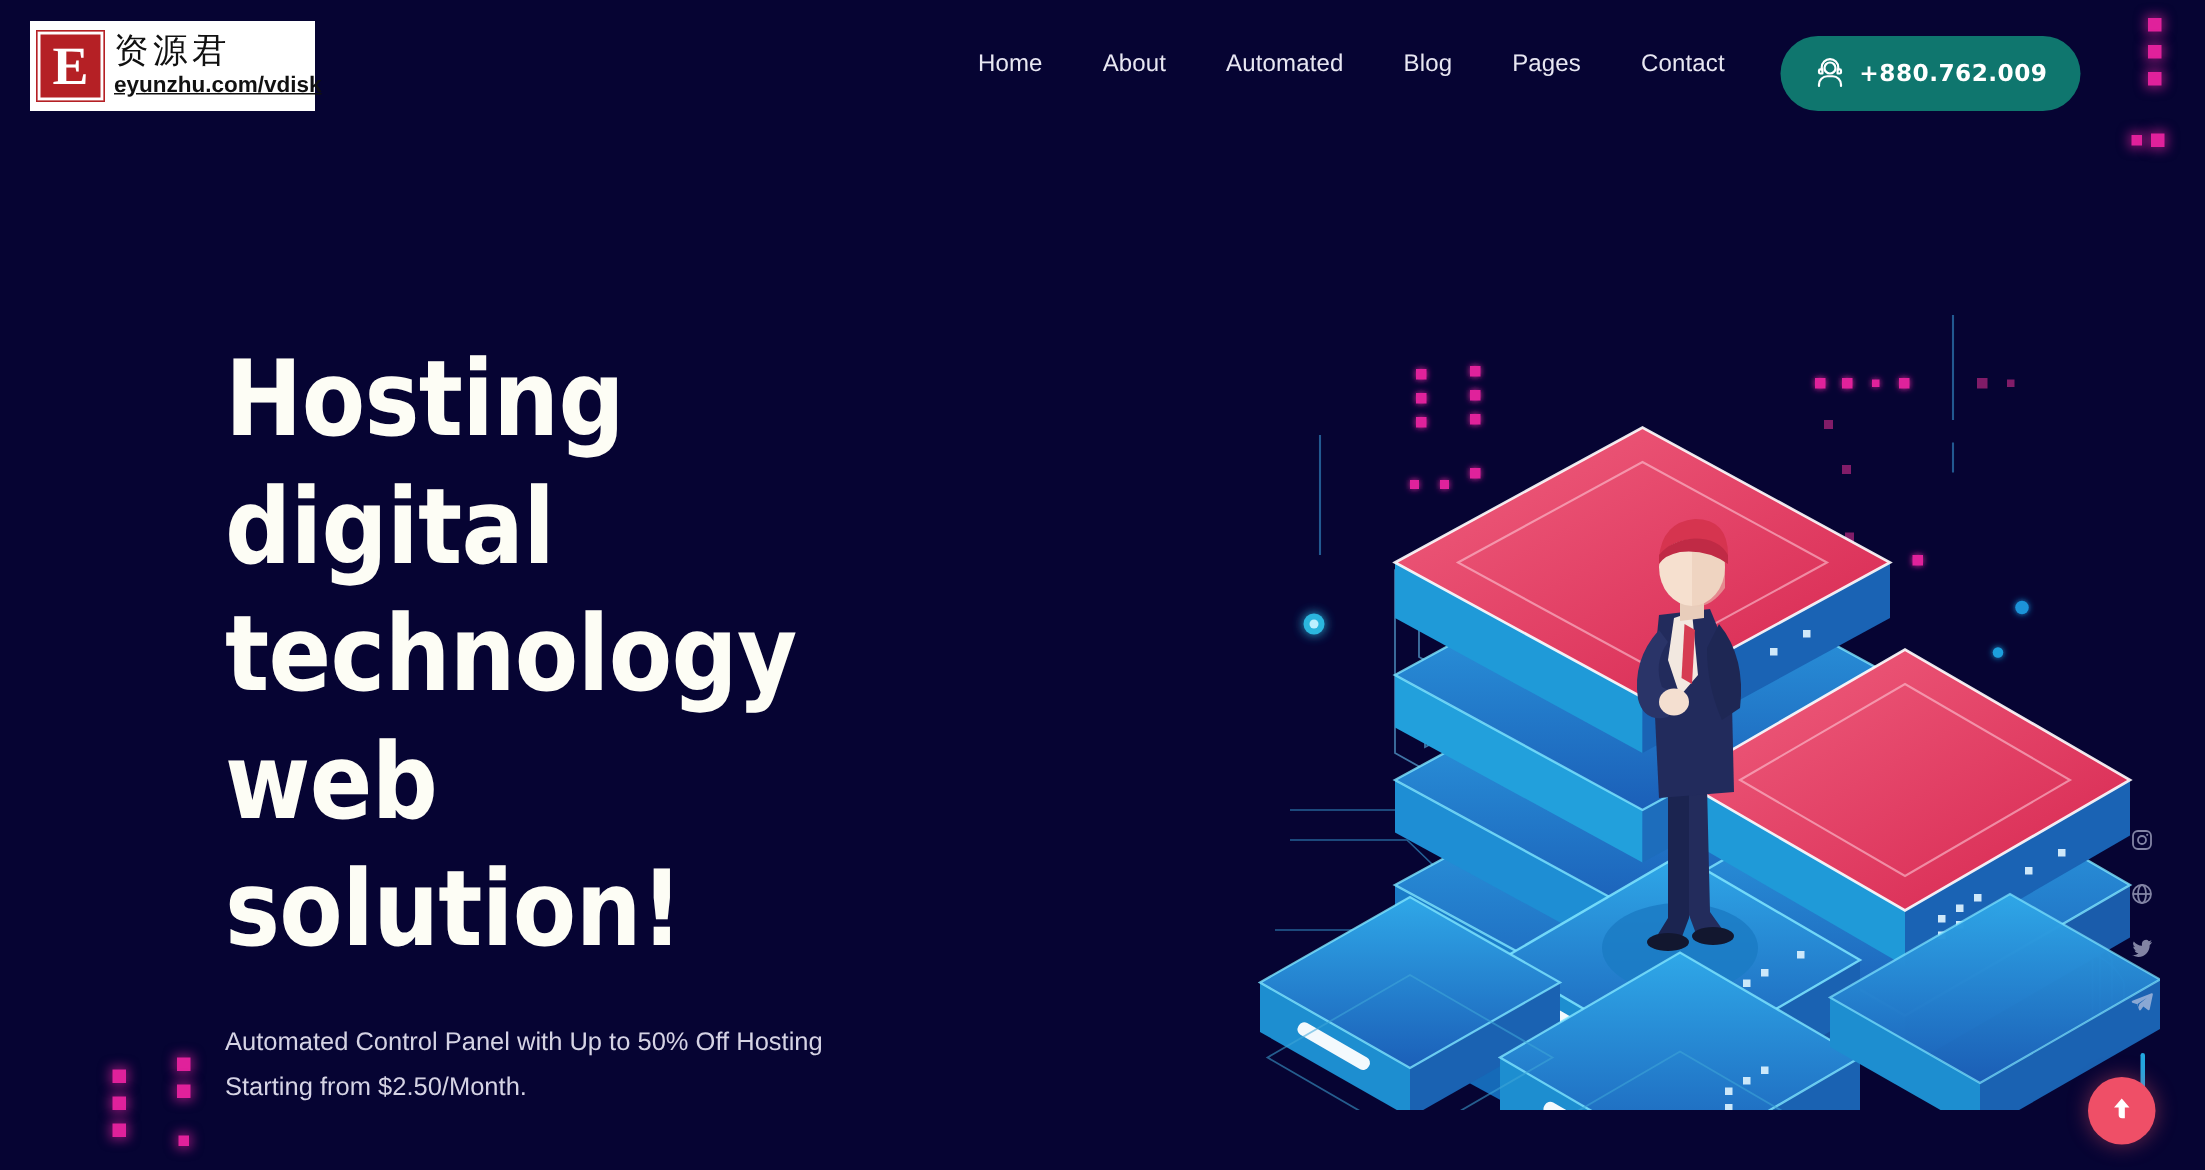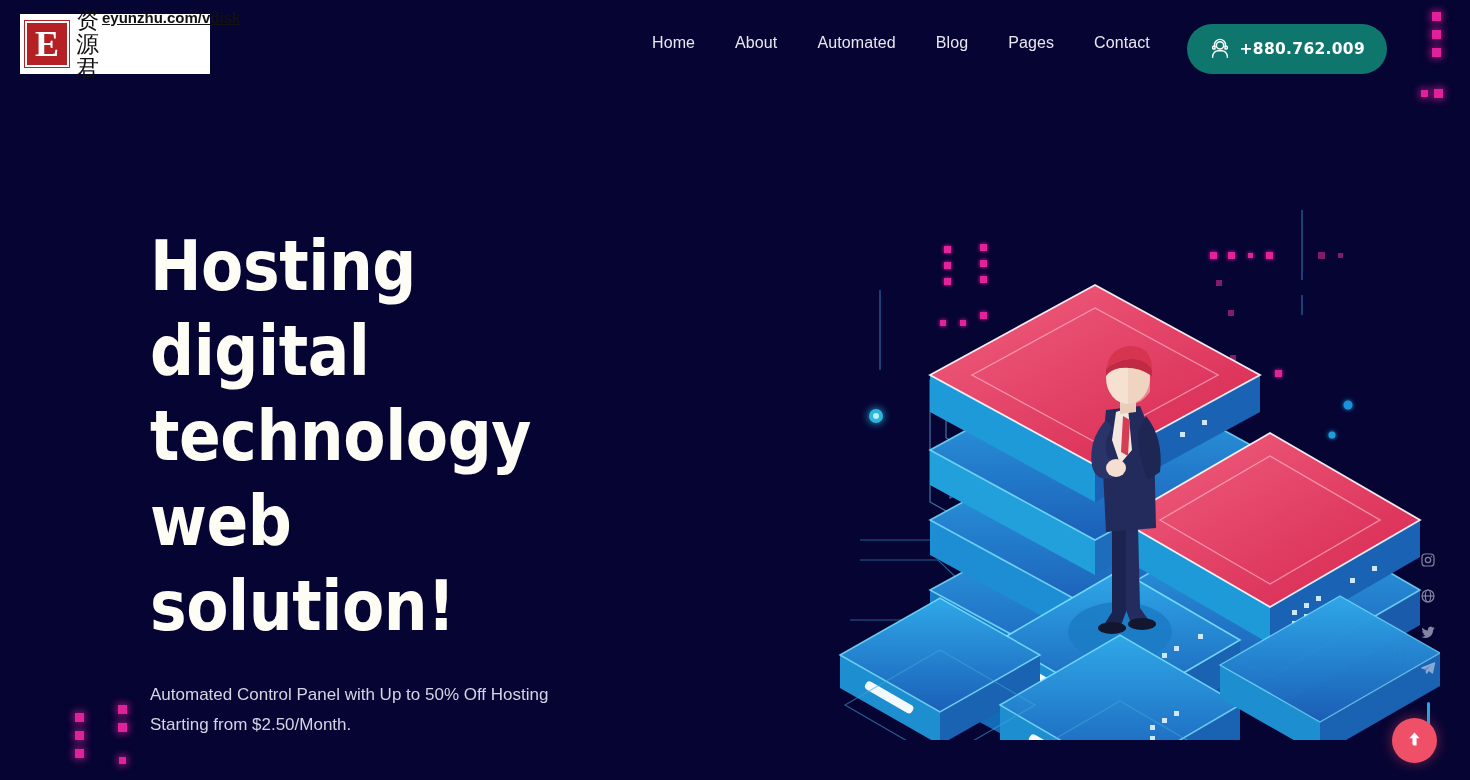--- a/index.html
+++ b/index.html
@@ -55,21 +55,21 @@
     display:flex; align-items:center; z-index:60;
     padding:4px 5px;
   }
   .wm-badge {
     width:44px; height:46px; background:#b52025;
     border:2px solid #ffffff; outline:1px solid #b52025;
     display:flex; align-items:center; justify-content:center;
     font-family:"Liberation Serif", serif; font-weight:bold;
     font-size:36px; color:#ffffff; line-height:1; flex:none;
   }
-  .wm-right { margin-left:7px; display:flex; flex-direction:row; justify-content:flex-start; }
+  .wm-right { margin-left:7px; display:flex; flex-direction:column; justify-content:flex-start; }
   .wm-cn {
     font-family:"DejaVu Sans", sans-serif; font-size:23px;
     color:#111; letter-spacing:3px; line-height:1.05; font-weight:500;
   }
   .wm-url {
     font-family:"Liberation Sans", sans-serif; font-size:15px;
     color:#111; font-weight:bold; line-height:1.2; margin-top:1px;text-decoration:underline;
   }
 
   

